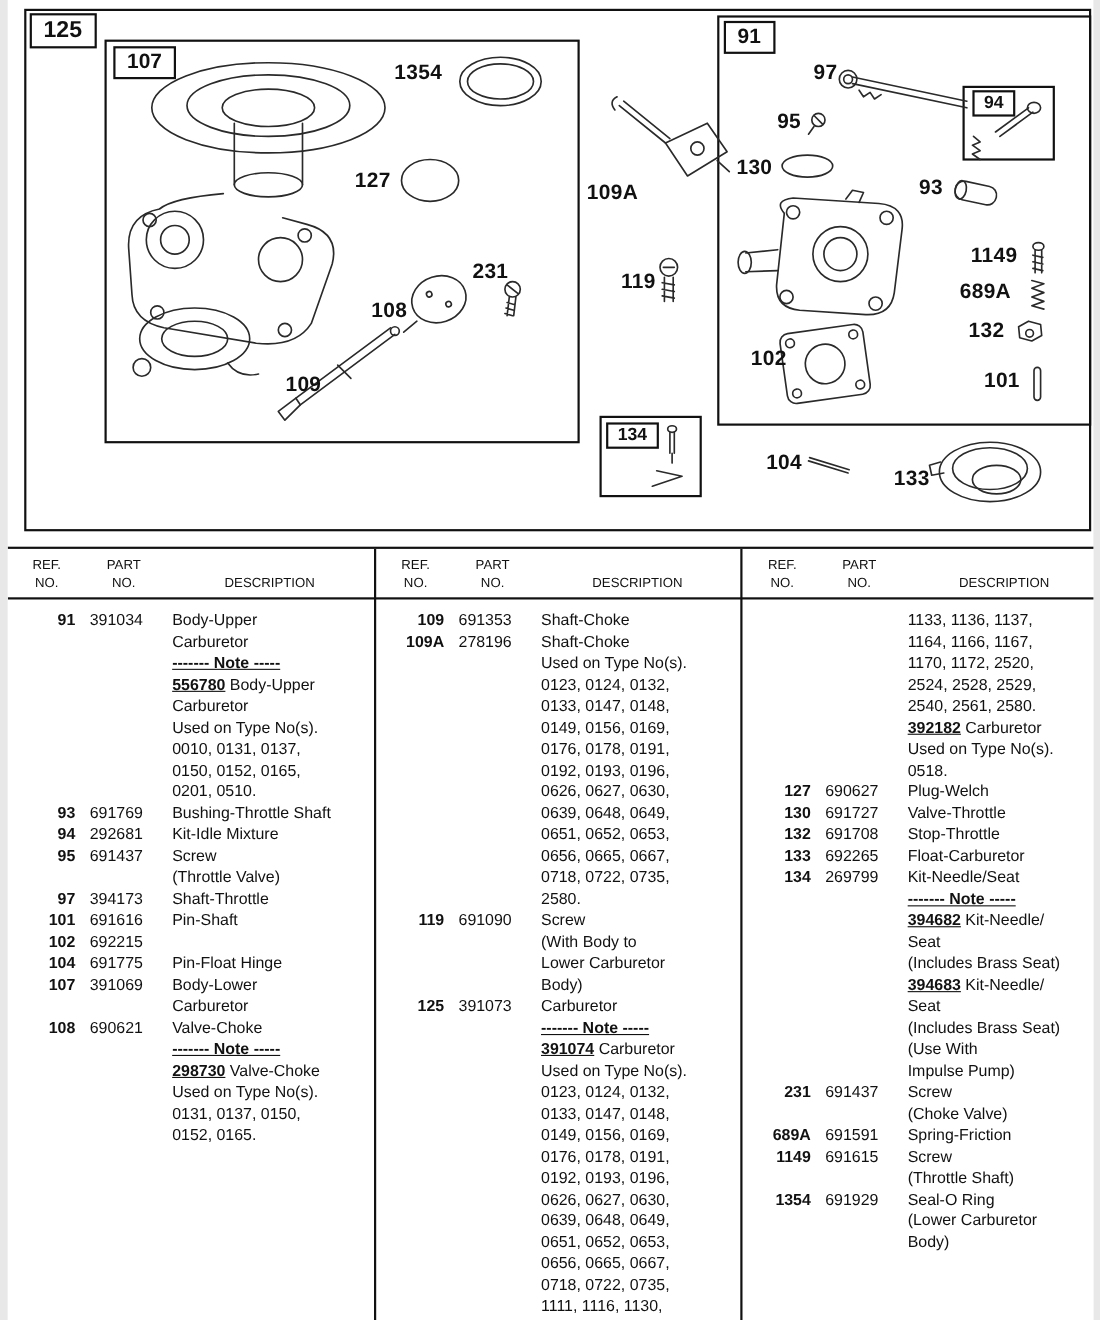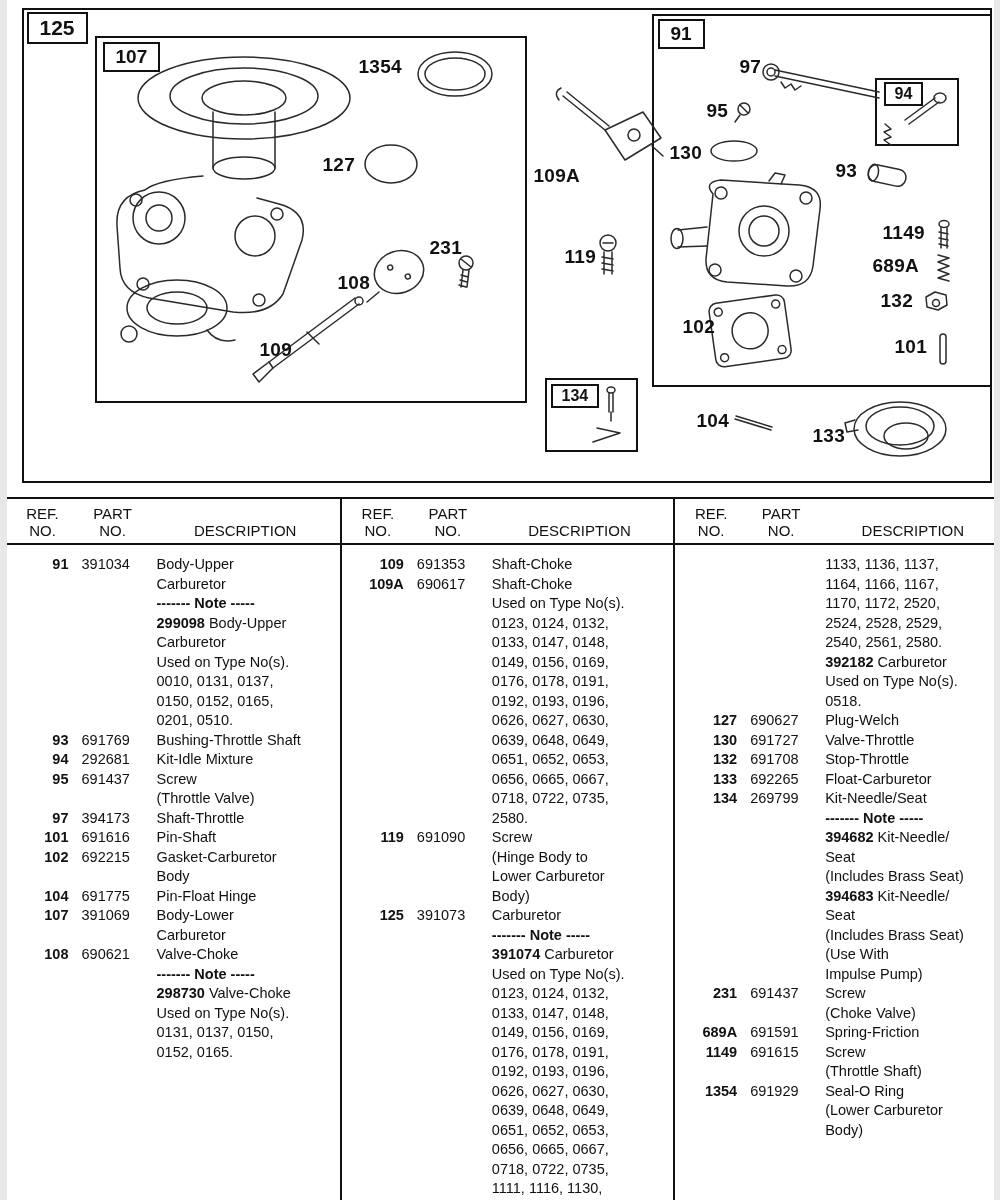--- a/index.html
+++ b/index.html
@@ -29,28 +29,28 @@
   .callout { position:absolute; font-weight:700; font-size:19px; color:#111; z-index:4; letter-spacing:0.3px; }
   
   .parts-table {
     position:absolute; left:0; top:497px; width:1000px; bottom:0;
     border-top:2px solid #111; display:flex; overflow:hidden; background:#fff;
   }
   .head-rule { position:absolute; left:0; top:44px; width:100%; height:0; border-top:2px solid #111; z-index:2; }
   .pt-col { width:33.333%; box-sizing:border-box; padding:6px 6px 0 10px; position:relative; }
   .pt-col + .pt-col { border-left:2px solid #111; }
   .pt-row { display:grid; grid-template-columns:52px 62px 1fr; column-gap:13px; align-items:start; }
-  .pt-head { font-size:15px; }
+  .pt-head { font-size:12px; }
   .pt-head .h-ref, .pt-head .h-part, .pt-head .h-desc { text-align:center; }
   .hl { min-height:17px; line-height:17px; }
   .pt-body { margin-top:16px; font-size:14.5px; }
   .ref, .part, .line { line-height:19.5px; white-space:nowrap; }
   .ref  { text-align:right; font-weight:700; }
   .part { font-weight:400; }
-  .line b { font-weight:700; }
+  .line b { font-weight:700;text-decoration:underline; }
 </style>
 </head>
 <body>
 
 <div class="page">
 
   <div class="diagram">
     <div class="frame" id="box-main"></div>
     <div class="frame" id="box-107"></div>
     <div class="frame" id="box-91"></div>
@@ -255,21 +255,21 @@
           </div>
         </div>
         <div class="pt-body">
           <div class="pt-row">
             <div class="ref">91</div>
             <div class="part">391034</div>
             <div class="desc">
               <div class="line">Body-Upper</div>
               <div class="line">Carburetor</div>
               <div class="line"><b>------- Note -----</b></div>
-              <div class="line"><b>299098</b> Body-Upper</div>
+              <div class="line"><b>556780</b> Body-Upper</div>
               <div class="line">Carburetor</div>
               <div class="line">Used on Type No(s).</div>
               <div class="line">0010, 0131, 0137,</div>
               <div class="line">0150, 0152, 0165,</div>
               <div class="line">0201, 0510.</div>
             </div>
           </div>
           <div class="pt-row">
             <div class="ref">93</div>
             <div class="part">691769</div>
@@ -302,24 +302,20 @@
           <div class="pt-row">
             <div class="ref">101</div>
             <div class="part">691616</div>
             <div class="desc">
               <div class="line">Pin-Shaft</div>
             </div>
           </div>
           <div class="pt-row">
             <div class="ref">102</div>
             <div class="part">692215</div>
-            <div class="desc">
-              <div class="line">Gasket-Carburetor</div>
-              <div class="line">Body</div>
-            </div>
           </div>
           <div class="pt-row">
             <div class="ref">104</div>
             <div class="part">691775</div>
             <div class="desc">
               <div class="line">Pin-Float Hinge</div>
             </div>
           </div>
           <div class="pt-row">
             <div class="ref">107</div>
@@ -361,21 +357,21 @@
         <div class="pt-body">
           <div class="pt-row">
             <div class="ref">109</div>
             <div class="part">691353</div>
             <div class="desc">
               <div class="line">Shaft-Choke</div>
             </div>
           </div>
           <div class="pt-row">
             <div class="ref">109A</div>
-            <div class="part">690617</div>
+            <div class="part">278196</div>
             <div class="desc">
               <div class="line">Shaft-Choke</div>
               <div class="line">Used on Type No(s).</div>
               <div class="line">0123, 0124, 0132,</div>
               <div class="line">0133, 0147, 0148,</div>
               <div class="line">0149, 0156, 0169,</div>
               <div class="line">0176, 0178, 0191,</div>
               <div class="line">0192, 0193, 0196,</div>
               <div class="line">0626, 0627, 0630,</div>
               <div class="line">0639, 0648, 0649,</div>
@@ -383,21 +379,21 @@
               <div class="line">0656, 0665, 0667,</div>
               <div class="line">0718, 0722, 0735,</div>
               <div class="line">2580.</div>
             </div>
           </div>
           <div class="pt-row">
             <div class="ref">119</div>
             <div class="part">691090</div>
             <div class="desc">
               <div class="line">Screw</div>
-              <div class="line">(Hinge Body to</div>
+              <div class="line">(With Body to</div>
               <div class="line">Lower Carburetor</div>
               <div class="line">Body)</div>
             </div>
           </div>
           <div class="pt-row">
             <div class="ref">125</div>
             <div class="part">391073</div>
             <div class="desc">
               <div class="line">Carburetor</div>
               <div class="line"><b>------- Note -----</b></div>

